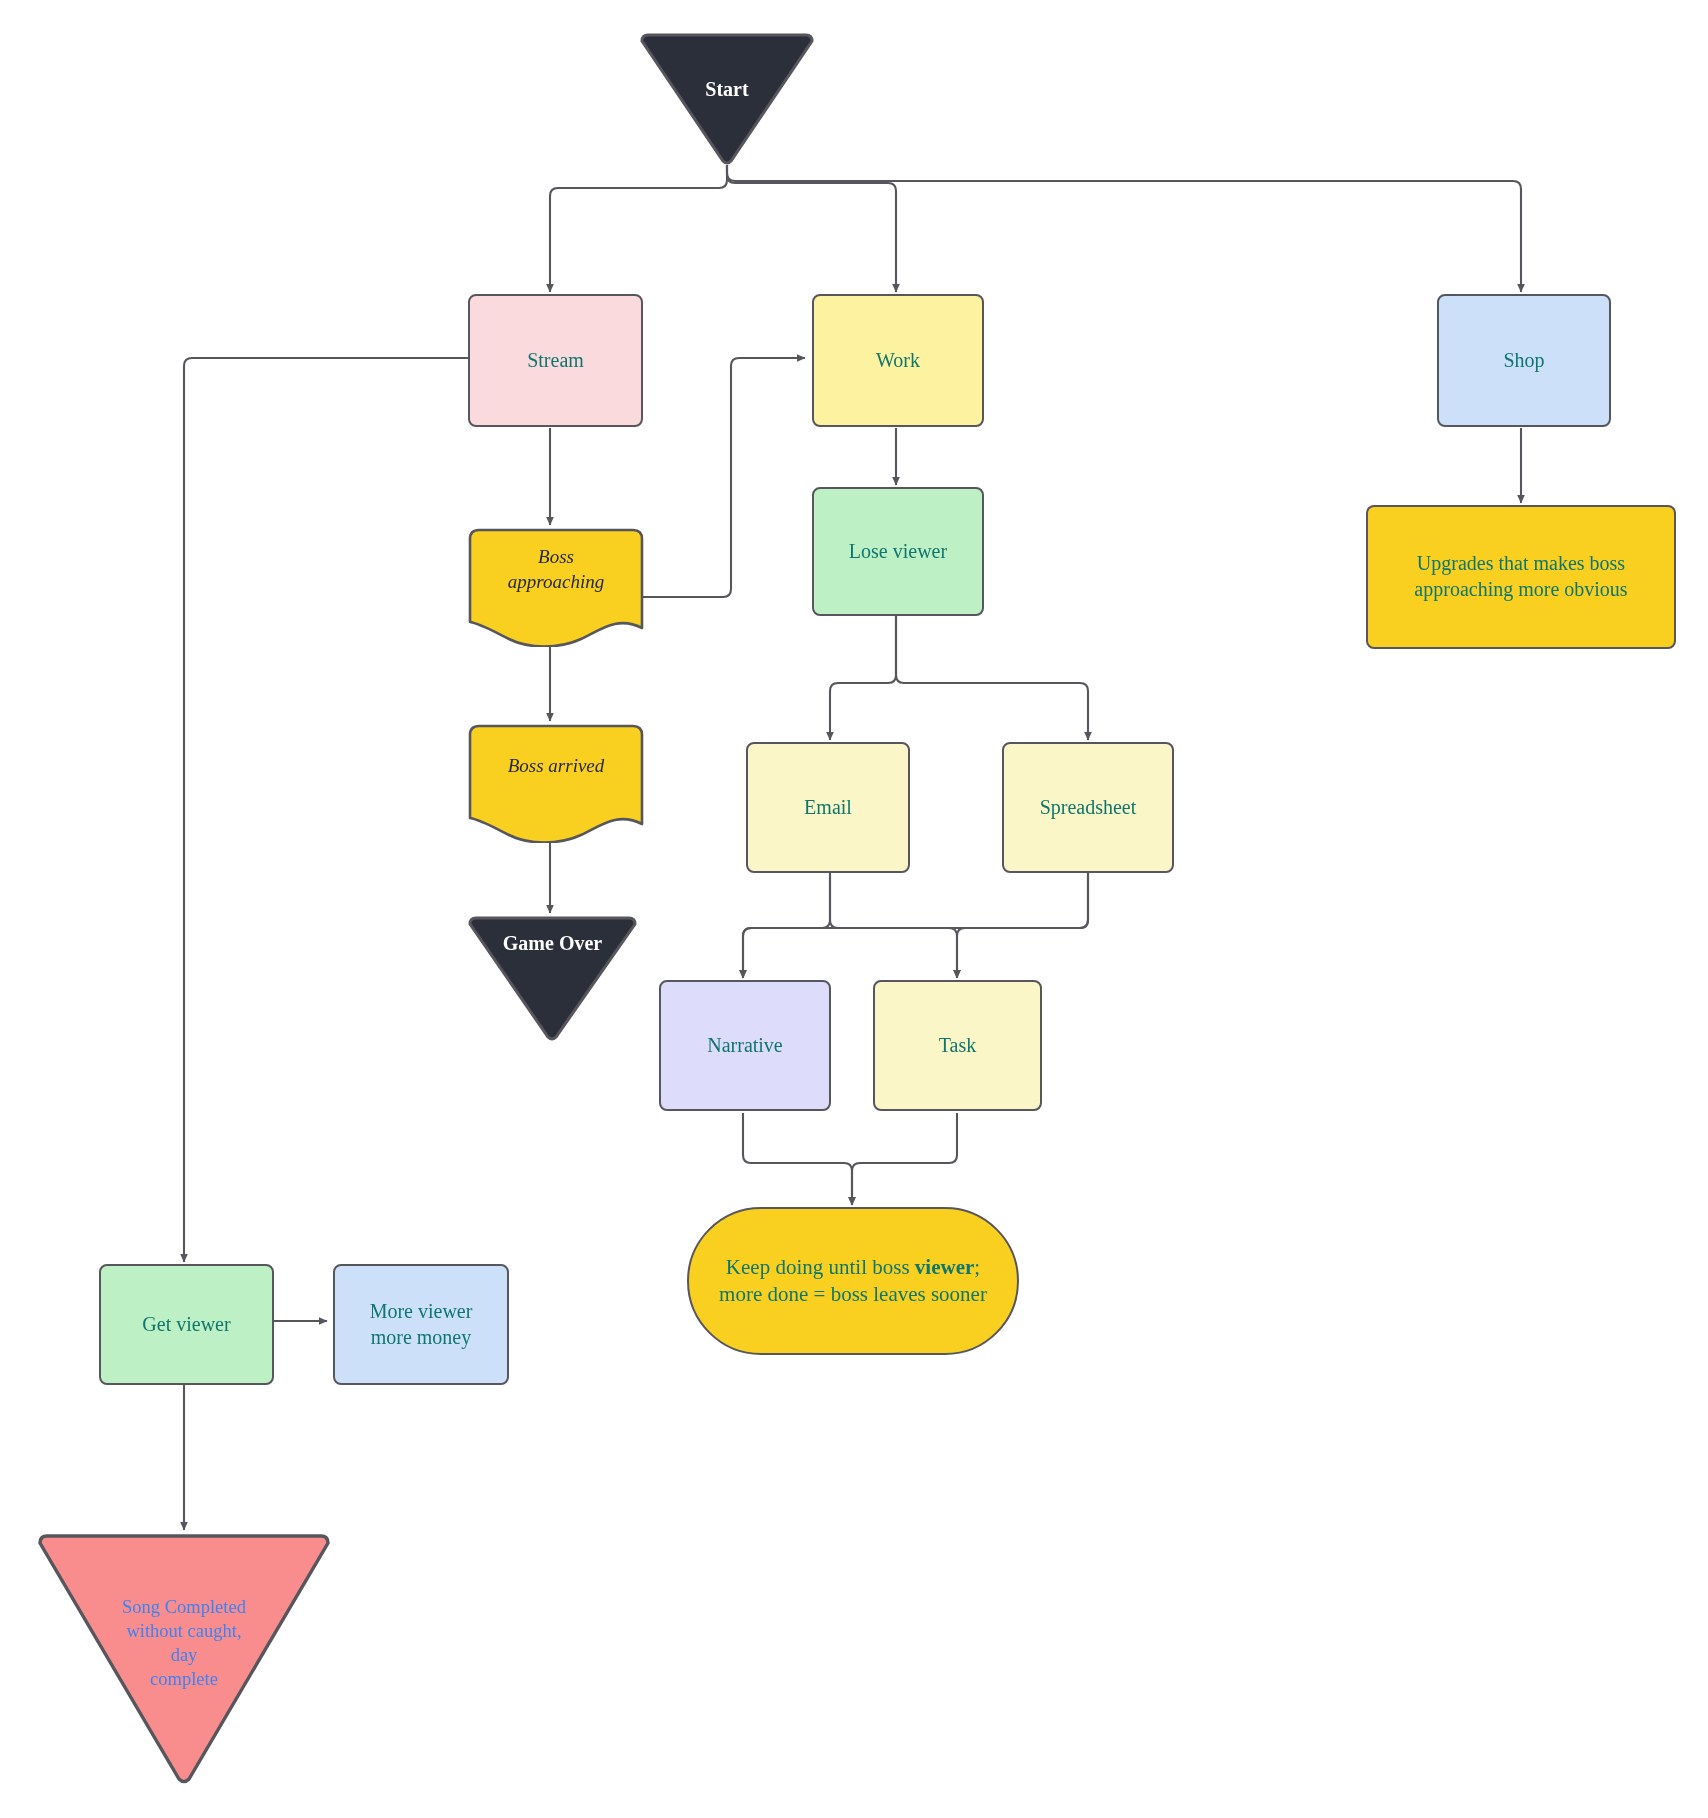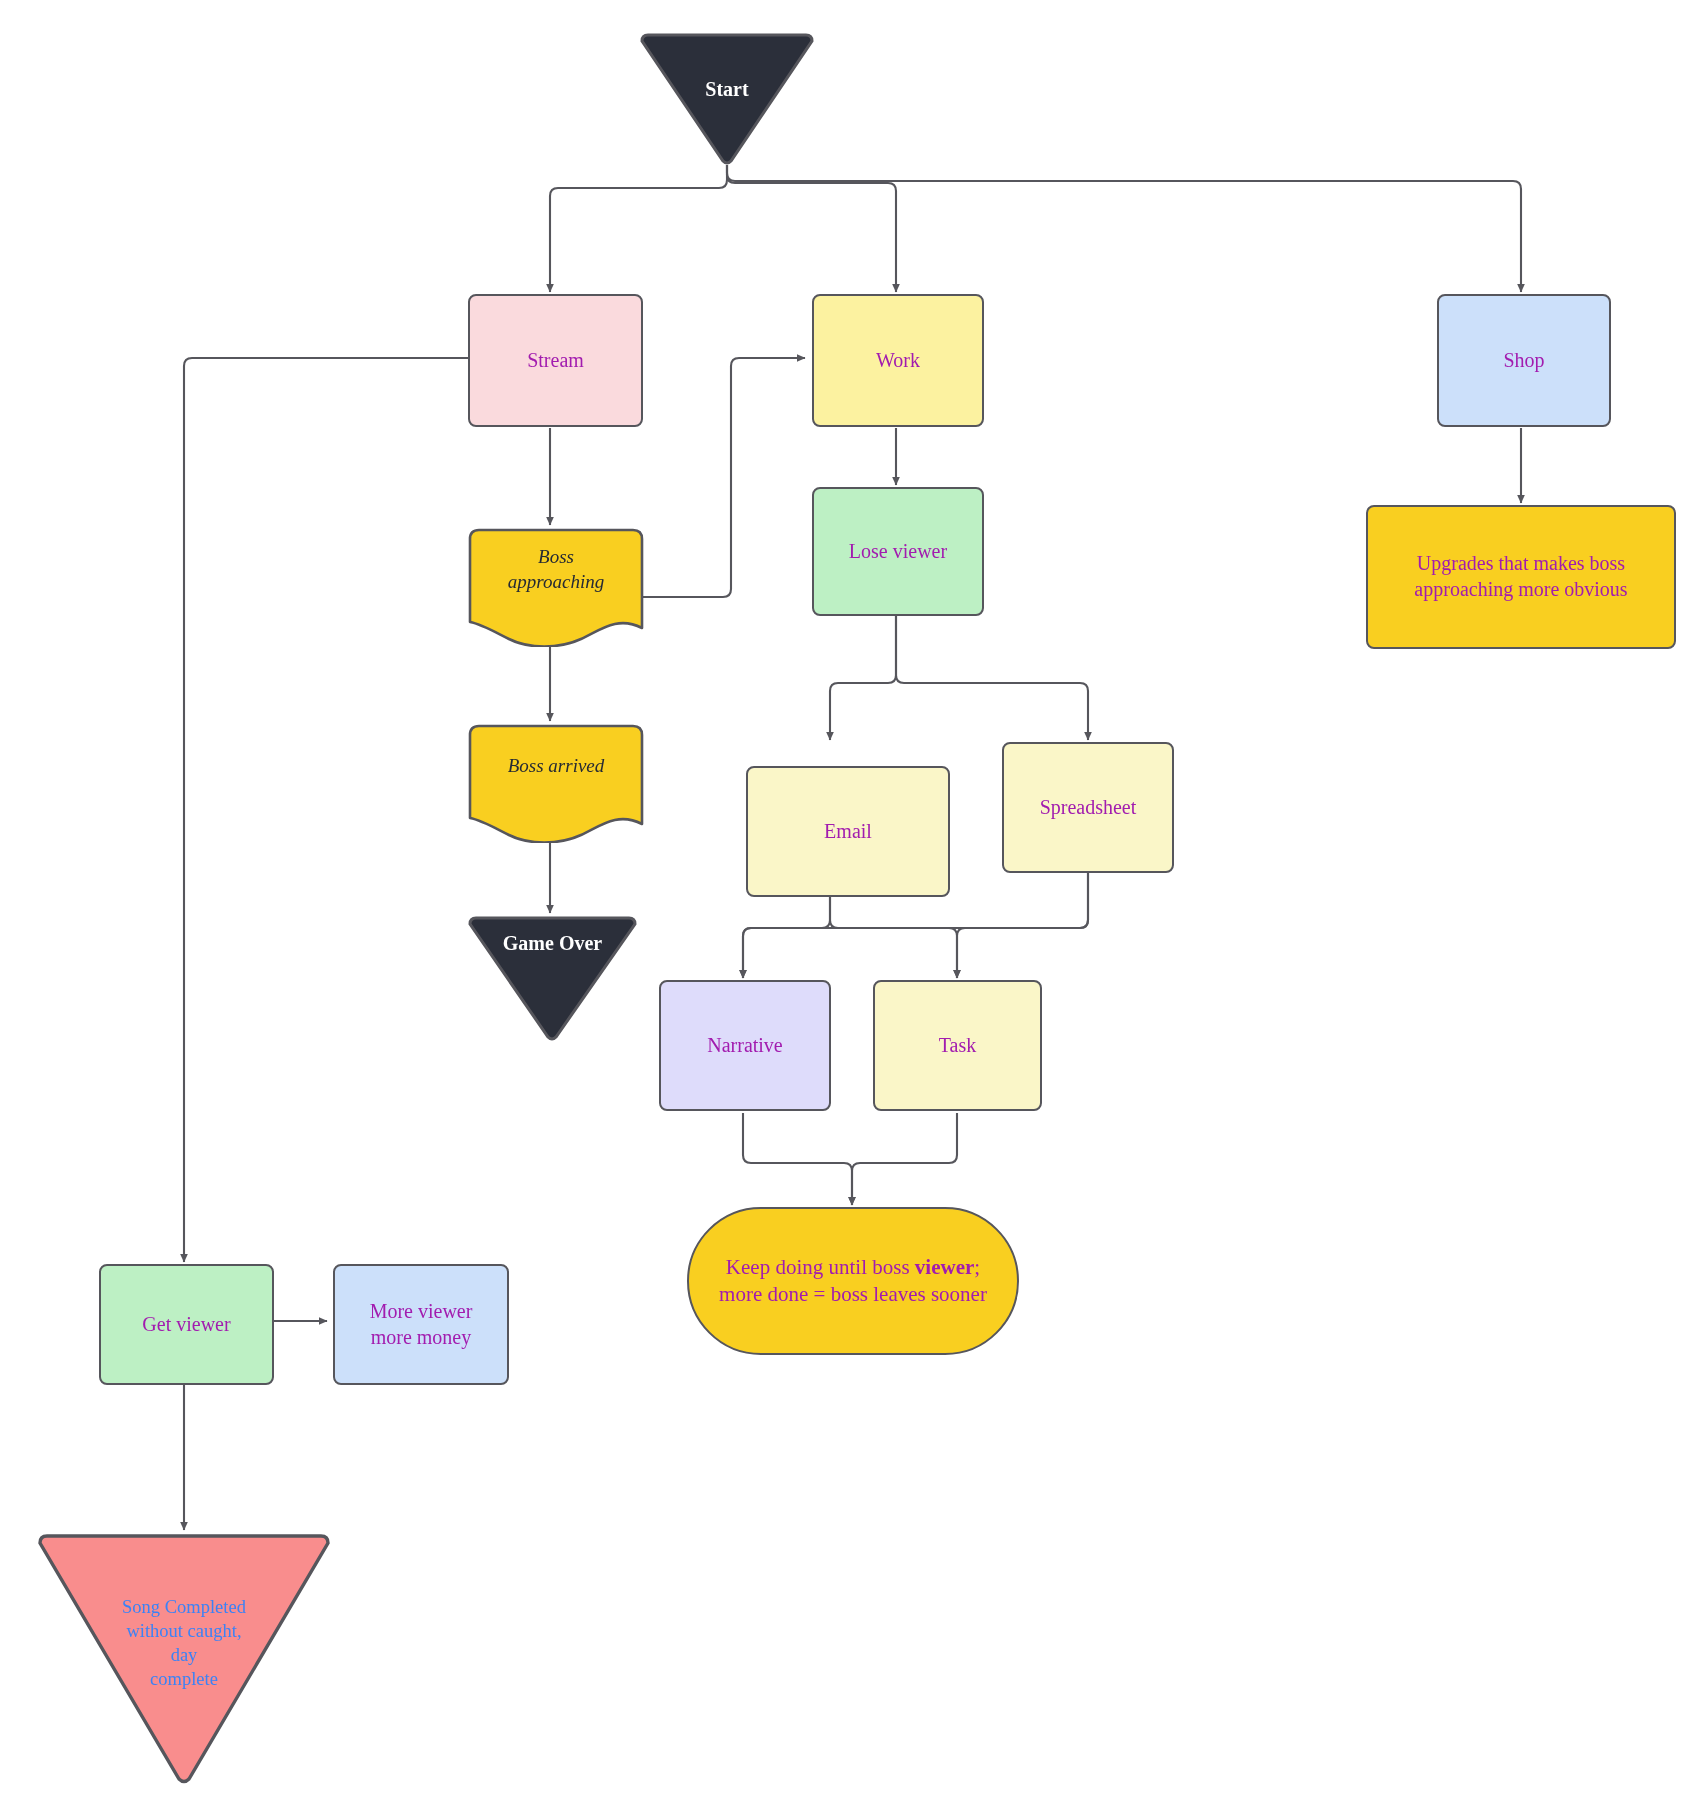--- a/index.html
+++ b/index.html
@@ -11,21 +11,21 @@
   #canvas{position:absolute;left:0;top:0;width:1708px;height:1818px;}
   svg.edges{position:absolute;left:0;top:0;width:1708px;height:1818px;pointer-events:none;}
 
   .node{
     position:absolute;
     box-sizing:border-box;
     display:flex;align-items:center;justify-content:center;
     text-align:center;
     border:2.6px solid #56565c;
     border-radius:8px;
-    color:#a21caf;
+    color:#0f766e;
     line-height:1.28;
   }
   .node .lbl{display:block;padding:0 10px;}
 
   
   .fill-pink   {background:#fadadd;}
   .fill-yellow {background:#fcf2a0;}
   .fill-paleyel{background:#faf6c8;}
   .fill-green  {background:#bdf0c4;justify-content:center;}
   .fill-blue   {background:#cce0fa;}
@@ -169,21 +169,21 @@
       <path d="M3,12 Q3,3 12,3 L166,3 Q175,3 175,12 L175,101
                C150,88 132,104 114,112
                C92,122 62,122 42,112
                C26,104 14,97 3,95 Z" fill="#f9cf20" stroke="#56565c" stroke-width="2.6" stroke-linejoin="round"></path>
     </svg>
     <div class="doc-text f-19" style="height:86px;">
       <span>Boss arrived</span>
     </div>
   </div>
 
-  <div class="node fill-paleyel f-20" style="left:746px;top:742px;width:204px;height:131px;margin-top:24px;">
+  <div class="node fill-paleyel f-20" style="left:746px;top:742px;width:164px;height:131px;">
     <span class="lbl">Email</span>
   </div>
 
   <div class="node fill-paleyel f-20" style="left:1002px;top:742px;width:172px;height:131px;">
     <span class="lbl">Spreadsheet</span>
   </div>
 
   <div class="tri tri-dark" style="left:464px;top:915px;width:177px;height:128px;">
     <svg class="tri-shape" viewBox="0 0 177 128" preserveAspectRatio="none">
       <path d="M6,9 Q6,3 12,3 L165,3 Q171,3 171,9 L92,122 Q88,126 84,122 Z" fill="#2b2f3a" stroke="#56565c" stroke-width="3"></path>

